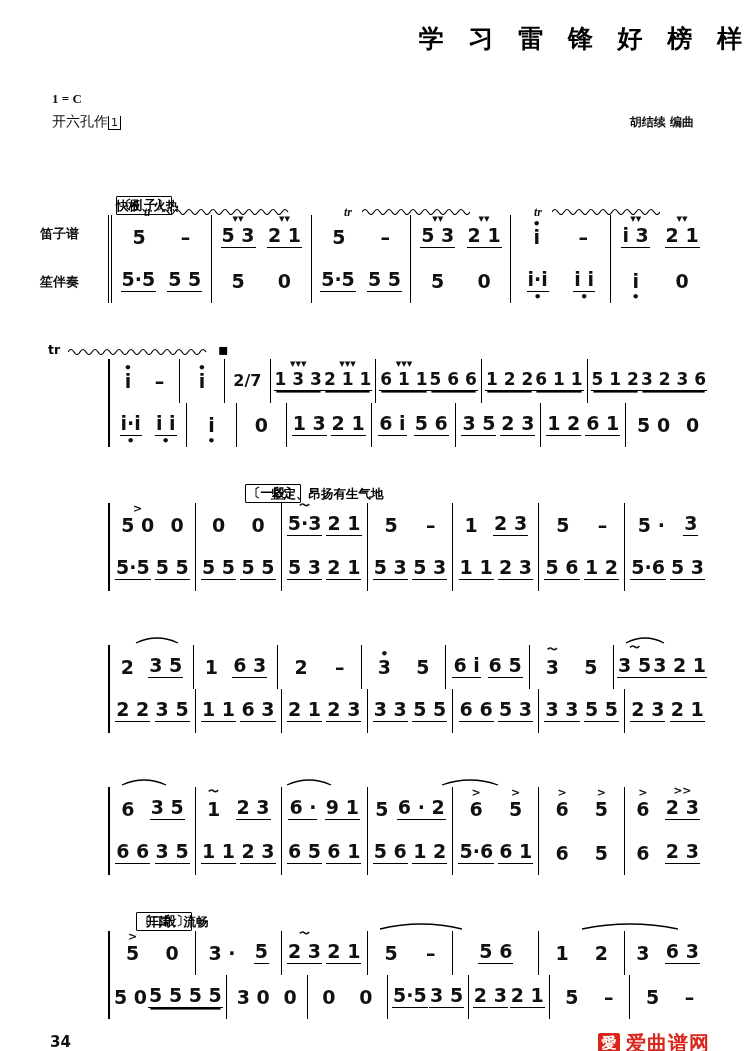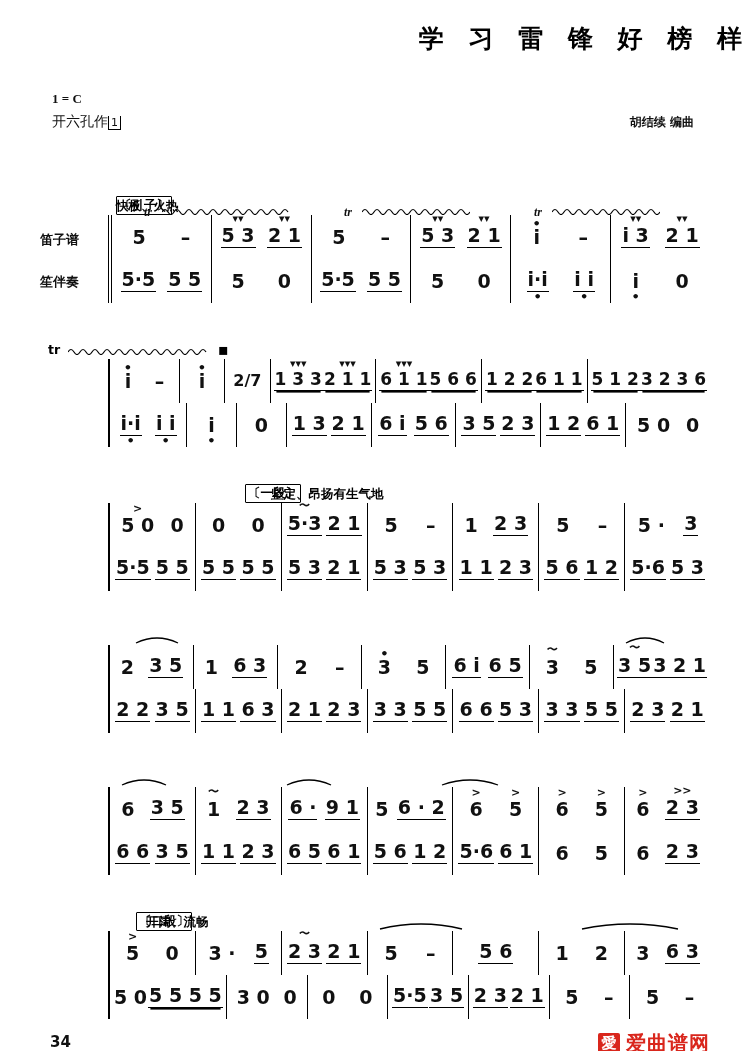--- a/index.html
+++ b/index.html
@@ -85,21 +85,21 @@
     position: relative;
   }
   .labelcol .lbl {
     position: absolute;
     left: 0;
     font-family: "DejaVu Sans", sans-serif;
     font-size: 13px;
     font-weight: bold;
     white-space: nowrap;
   }
-  .lbl.top { top: 16px; }
+  .lbl.top { top: 10px; }
   .lbl.bot { top: 58px; }
   .rows {
     flex: 1 1 auto;
     position: relative;
     border-left: 2px solid #000;
   }
   .rows.dbl {
     border-left: 4px double #000;
   }
   .row {

